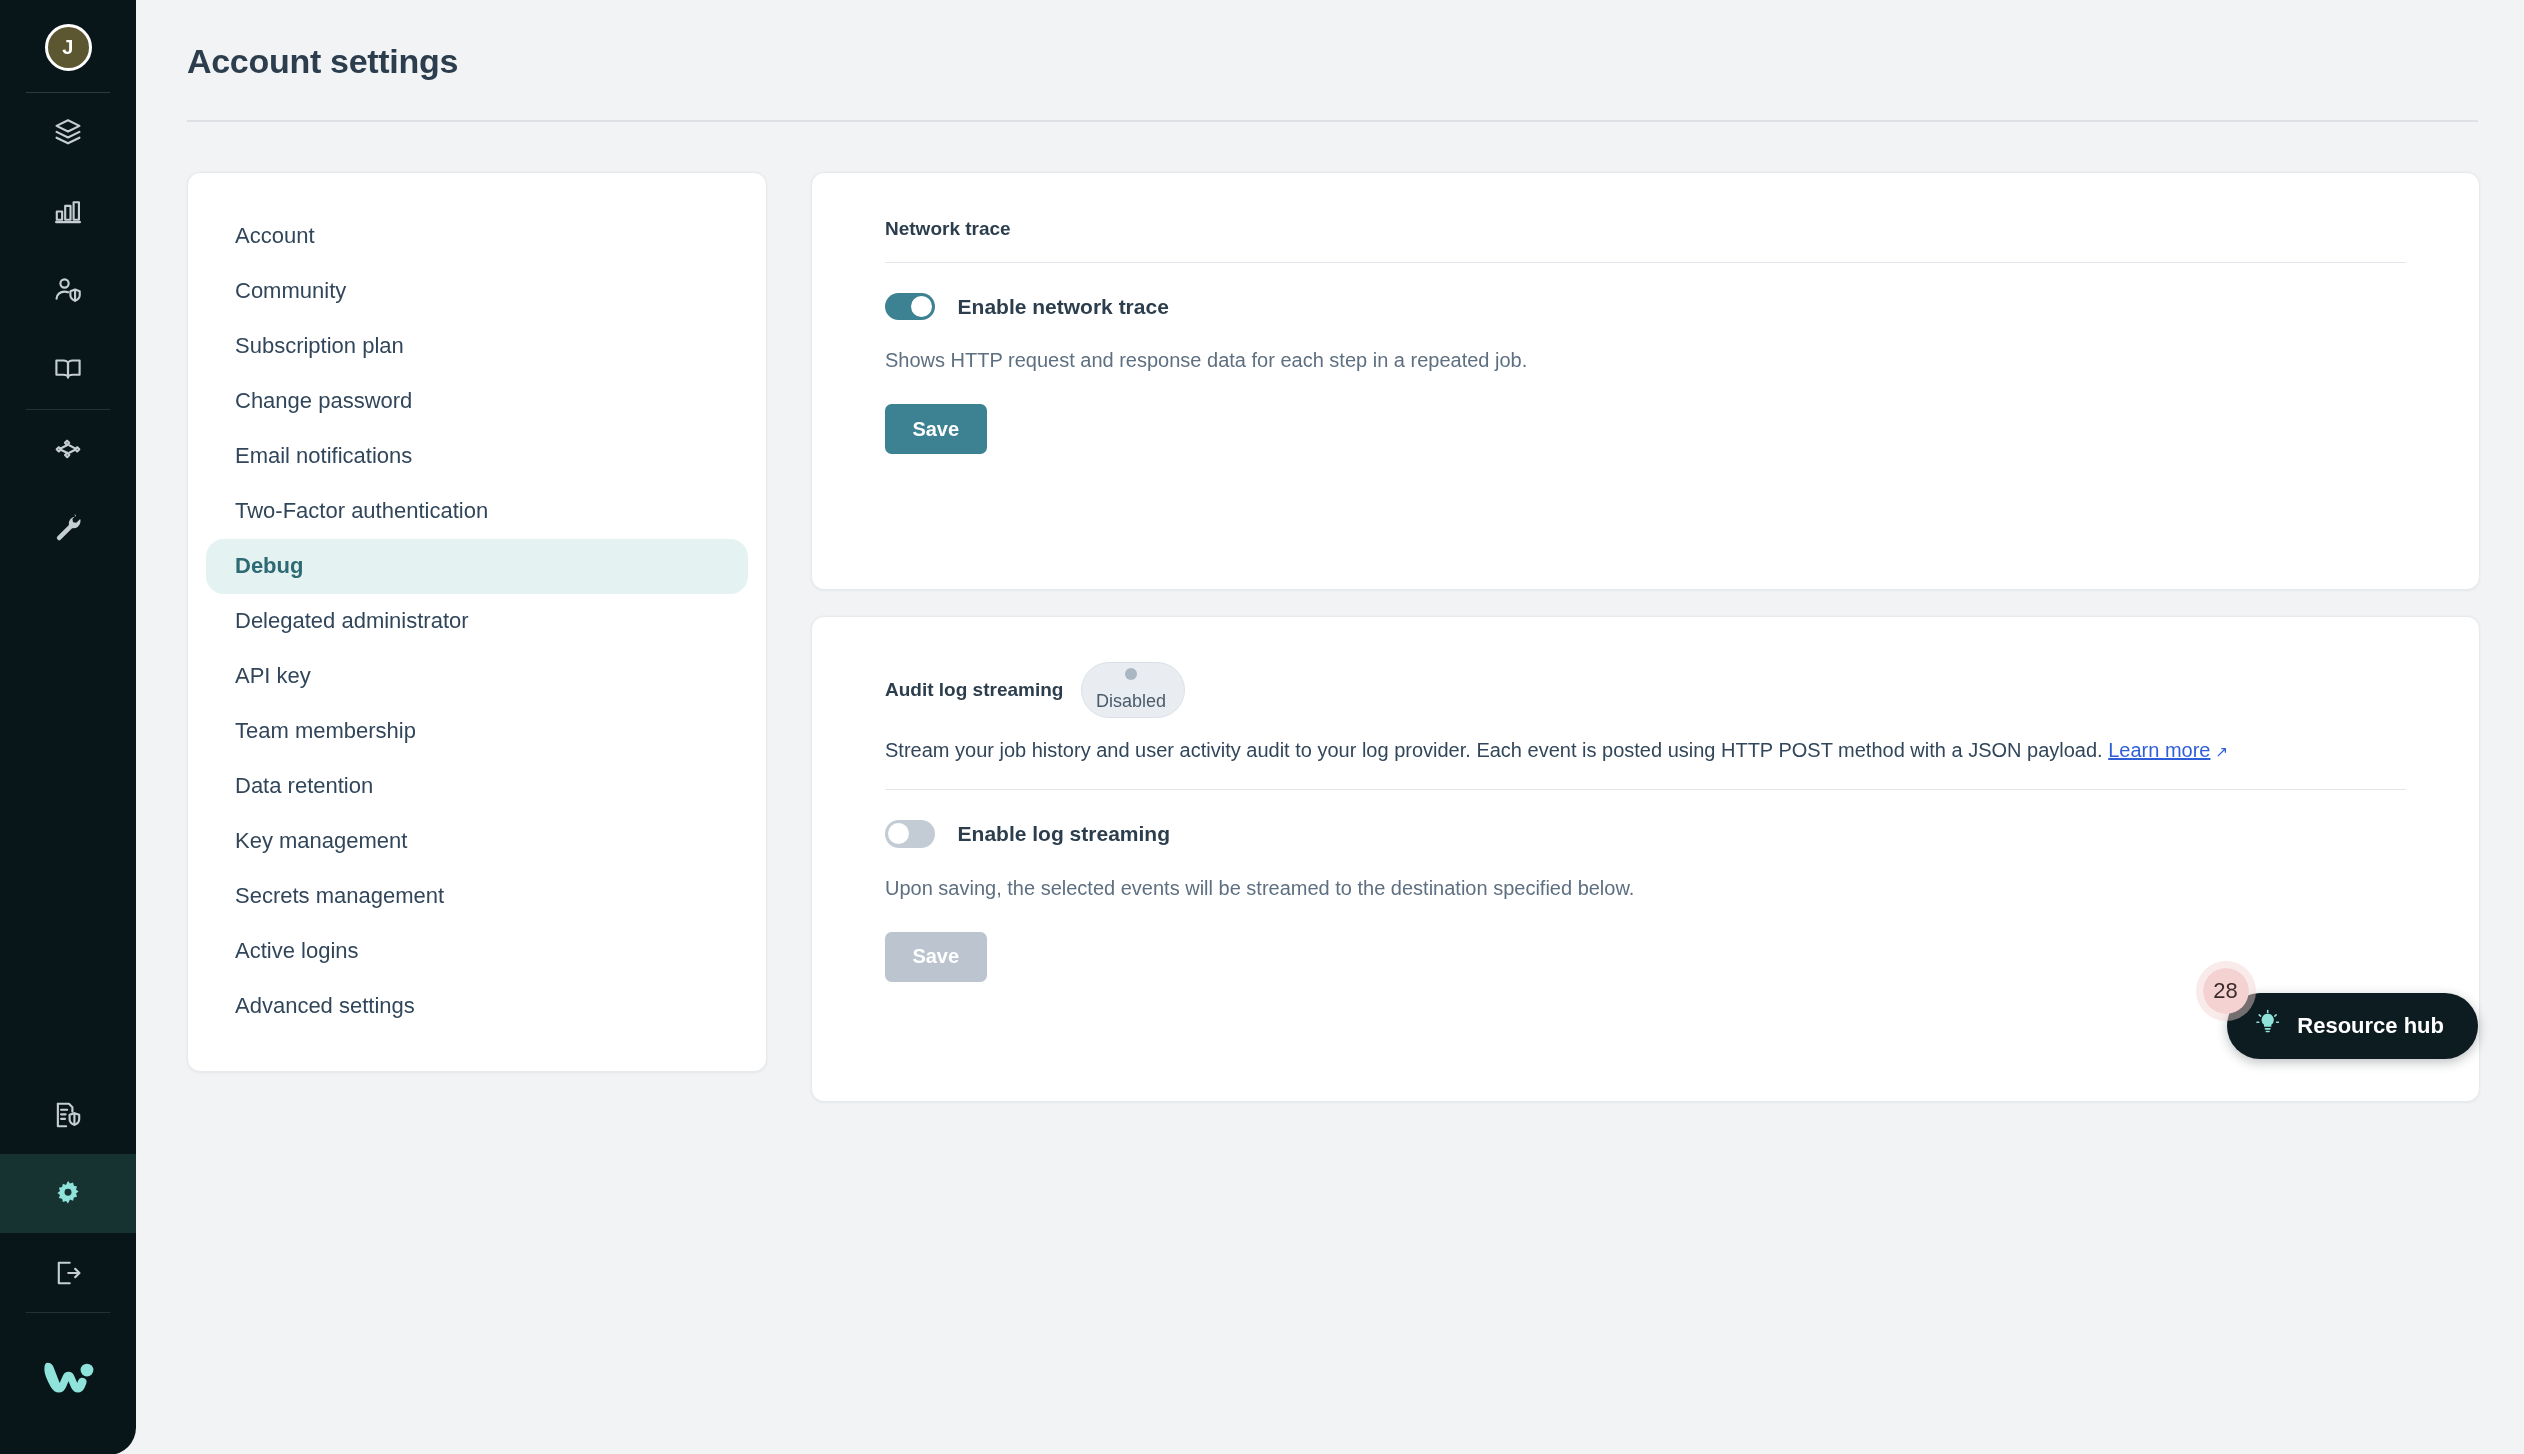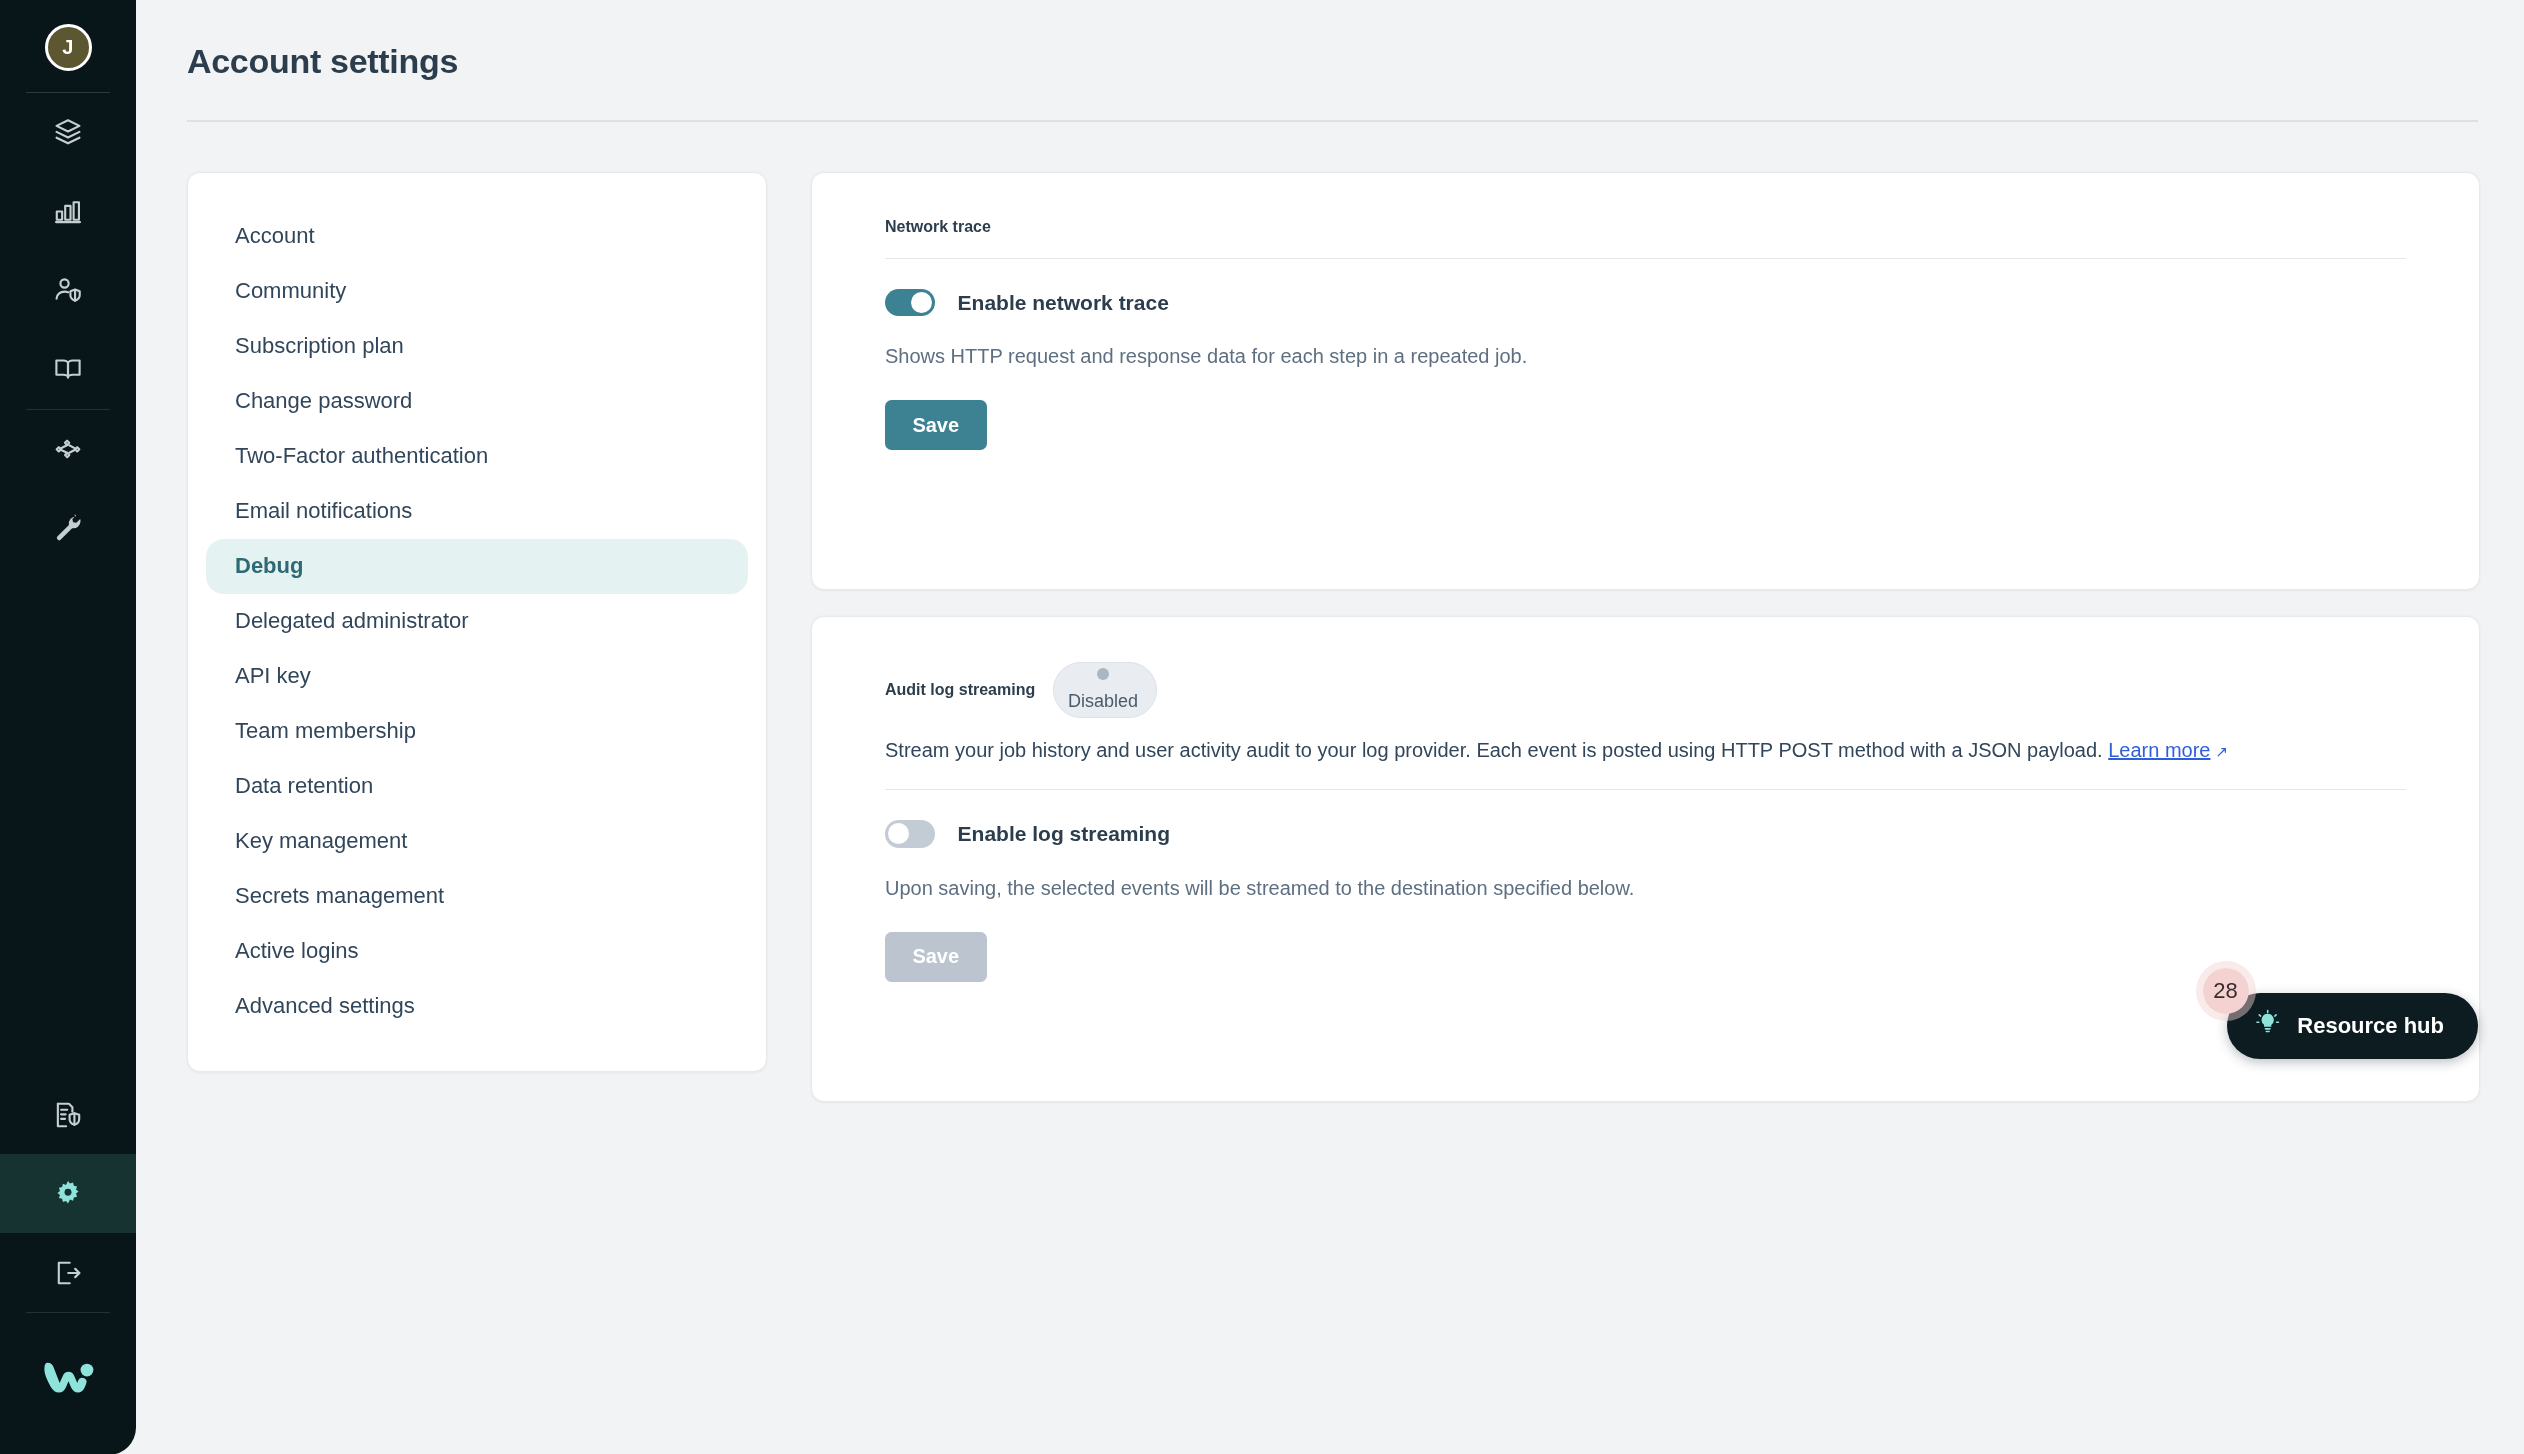--- a/index.html
+++ b/index.html
@@ -91,21 +91,21 @@
     background: #ffffff;
     border-radius: 13px;
     border: 0.8px solid #e7eaed;
     box-shadow: 0 0.8px 2.4px rgba(26,40,56,0.06);
     padding: 45px 73px 45px 73px;
   }
   .card.trace { height: 418px; }
   .card.audit { height: 486px; }
 
   .card-title {
-    font-size: 16px; font-weight: bold; color: #2c3e4d;
+    font-size: 19px; font-weight: bold; color: #2c3e4d;
   }
   .title-row { display: flex; align-items: center; gap: 18px; }
   .badge {
     display: inline-flex; align-items: center; gap: 10.5px;
     background: #e9edf1; border: 0.8px solid #dbe1e8;
     border-radius: 806px; padding: 5.7px 18px 5.7px 13.7px;
     font-size: 18px; color: #4a5b6c; flex-direction: column;
   }
   .badge-dot { width: 12px; height: 12px; border-radius: 50%; background: #aab6c2; }
 
@@ -308,22 +308,22 @@
     <h1 class="page-title">Account settings</h1>
     <div class="title-rule"></div>
 
     <div class="content-row">
 
       <nav class="menu-card">
         <div class="menu-item">Account</div>
         <div class="menu-item">Community</div>
         <div class="menu-item">Subscription plan</div>
         <div class="menu-item">Change password</div>
+        <div class="menu-item">Email notifications</div>
         <div class="menu-item">Two-Factor authentication</div>
-        <div class="menu-item">Email notifications</div>
         <div class="menu-item active">Debug</div>
         <div class="menu-item">Delegated administrator</div>
         <div class="menu-item">API key</div>
         <div class="menu-item">Team membership</div>
         <div class="menu-item">Data retention</div>
         <div class="menu-item">Key management</div>
         <div class="menu-item">Secrets management</div>
         <div class="menu-item">Active logins</div>
         <div class="menu-item">Advanced settings</div>
       </nav>

